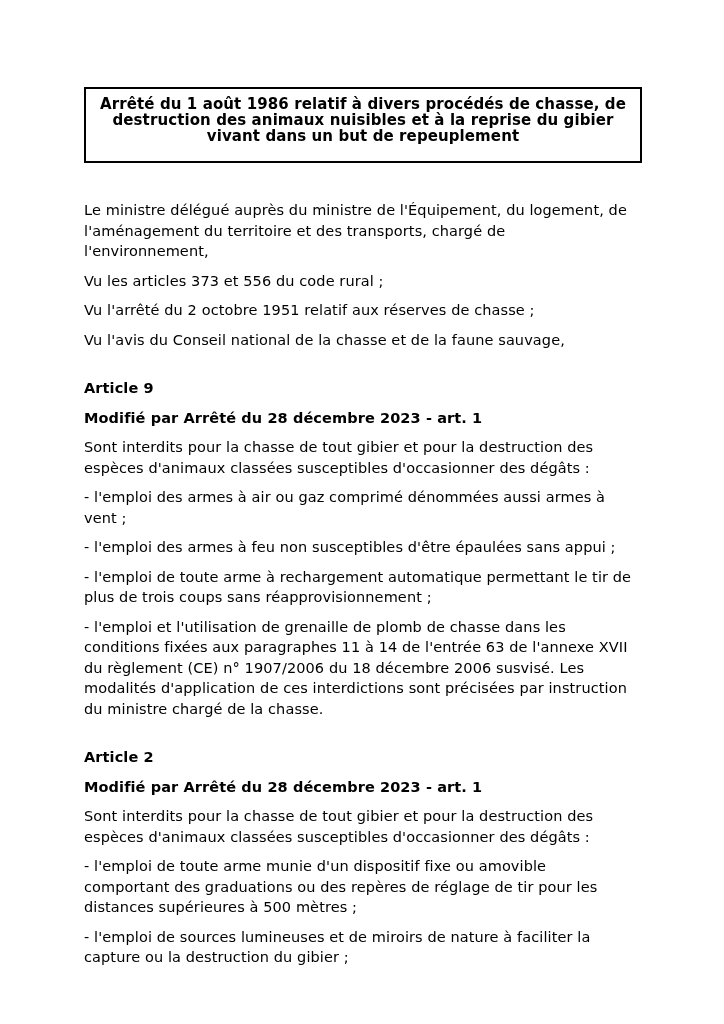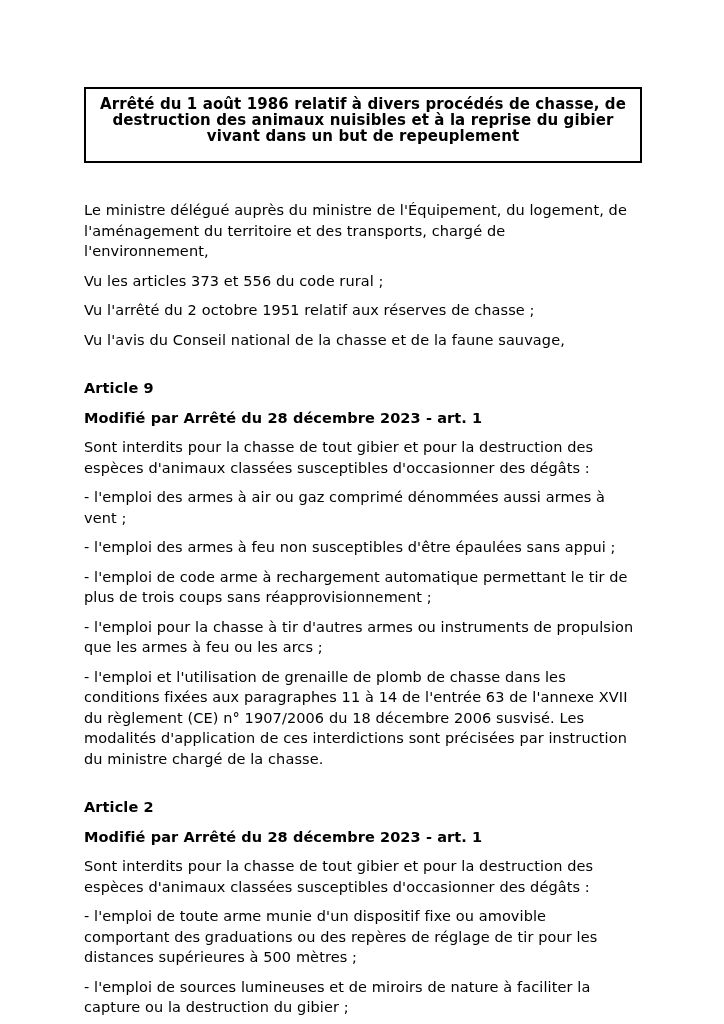--- a/index.html
+++ b/index.html
@@ -58,22 +58,21 @@
   <p class="para">Vu les articles 373 et 556 du code rural ;</p>
   <p class="para">Vu l'arrêté du 2 octobre 1951 relatif aux réserves de chasse ;</p>
   <p class="para">Vu l'avis du Conseil national de la chasse et de la faune sauvage,</p>
 
   <section class="article">
     <p class="para bold">Article 9</p>
     <p class="para bold">Modifié par Arrêté du 28 décembre 2023 - art. 1</p>
     <p class="para">Sont interdits pour la chasse de tout gibier et pour la destruction des espèces d'animaux classées susceptibles d'occasionner des dégâts :</p>
     <p class="para">- l'emploi des armes à air ou gaz comprimé dénommées aussi armes à vent ;</p>
     <p class="para">- l'emploi des armes à feu non susceptibles d'être épaulées sans appui ;</p>
-    <p class="para">- l'emploi de code arme à rechargement automatique permettant le tir de plus de trois coups sans réapprovisionnement ;</p>
-    <p class="para">- l'emploi pour la chasse à tir d'autres armes ou instruments de propulsion que les armes à feu ou les arcs ;</p>
+    <p class="para">- l'emploi de toute arme à rechargement automatique permettant le tir de plus de trois coups sans réapprovisionnement ;</p>
     <p class="para">- l'emploi et l'utilisation de grenaille de plomb de chasse dans les conditions fixées aux paragraphes 11 à 14 de l'entrée 63 de l'annexe XVII du règlement (CE) n° 1907/2006 du 18 décembre 2006 susvisé. Les modalités d'application de ces interdictions sont précisées par instruction du ministre chargé de la chasse.</p>
   </section>
 
   <section class="article">
     <p class="para bold">Article 2</p>
     <p class="para bold">Modifié par Arrêté du 28 décembre 2023 - art. 1</p>
     <p class="para">Sont interdits pour la chasse de tout gibier et pour la destruction des espèces d'animaux classées susceptibles d'occasionner des dégâts :</p>
     <p class="para">- l'emploi de toute arme munie d'un dispositif fixe ou amovible comportant des graduations ou des repères de réglage de tir pour les distances supérieures à 500 mètres ;</p>
     <p class="para">- l'emploi de sources lumineuses et de miroirs de nature à faciliter la capture ou la destruction du gibier ;</p>
   </section>

